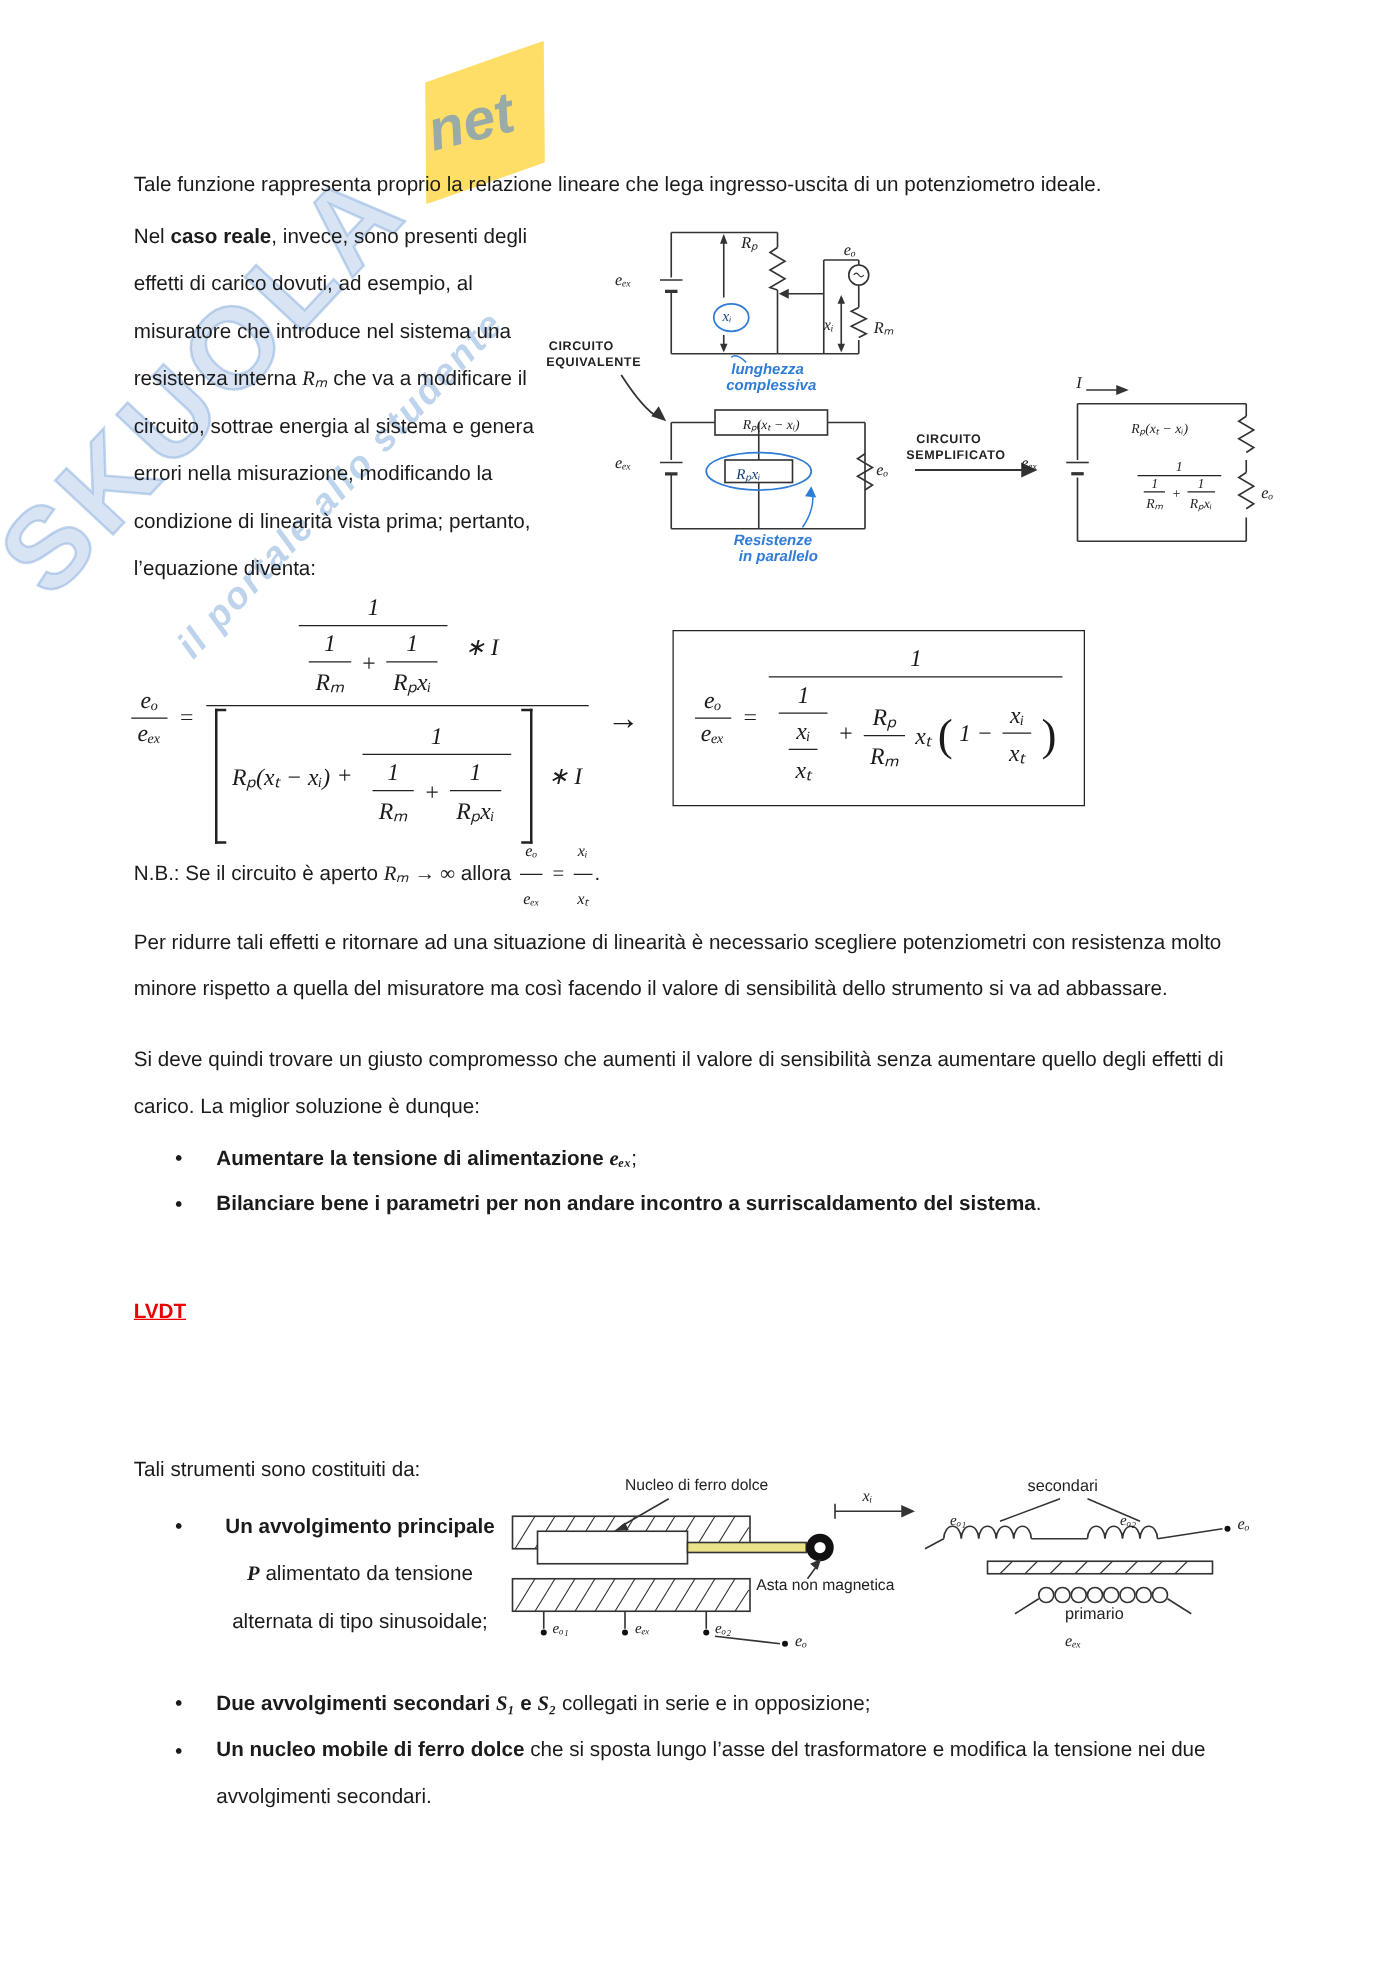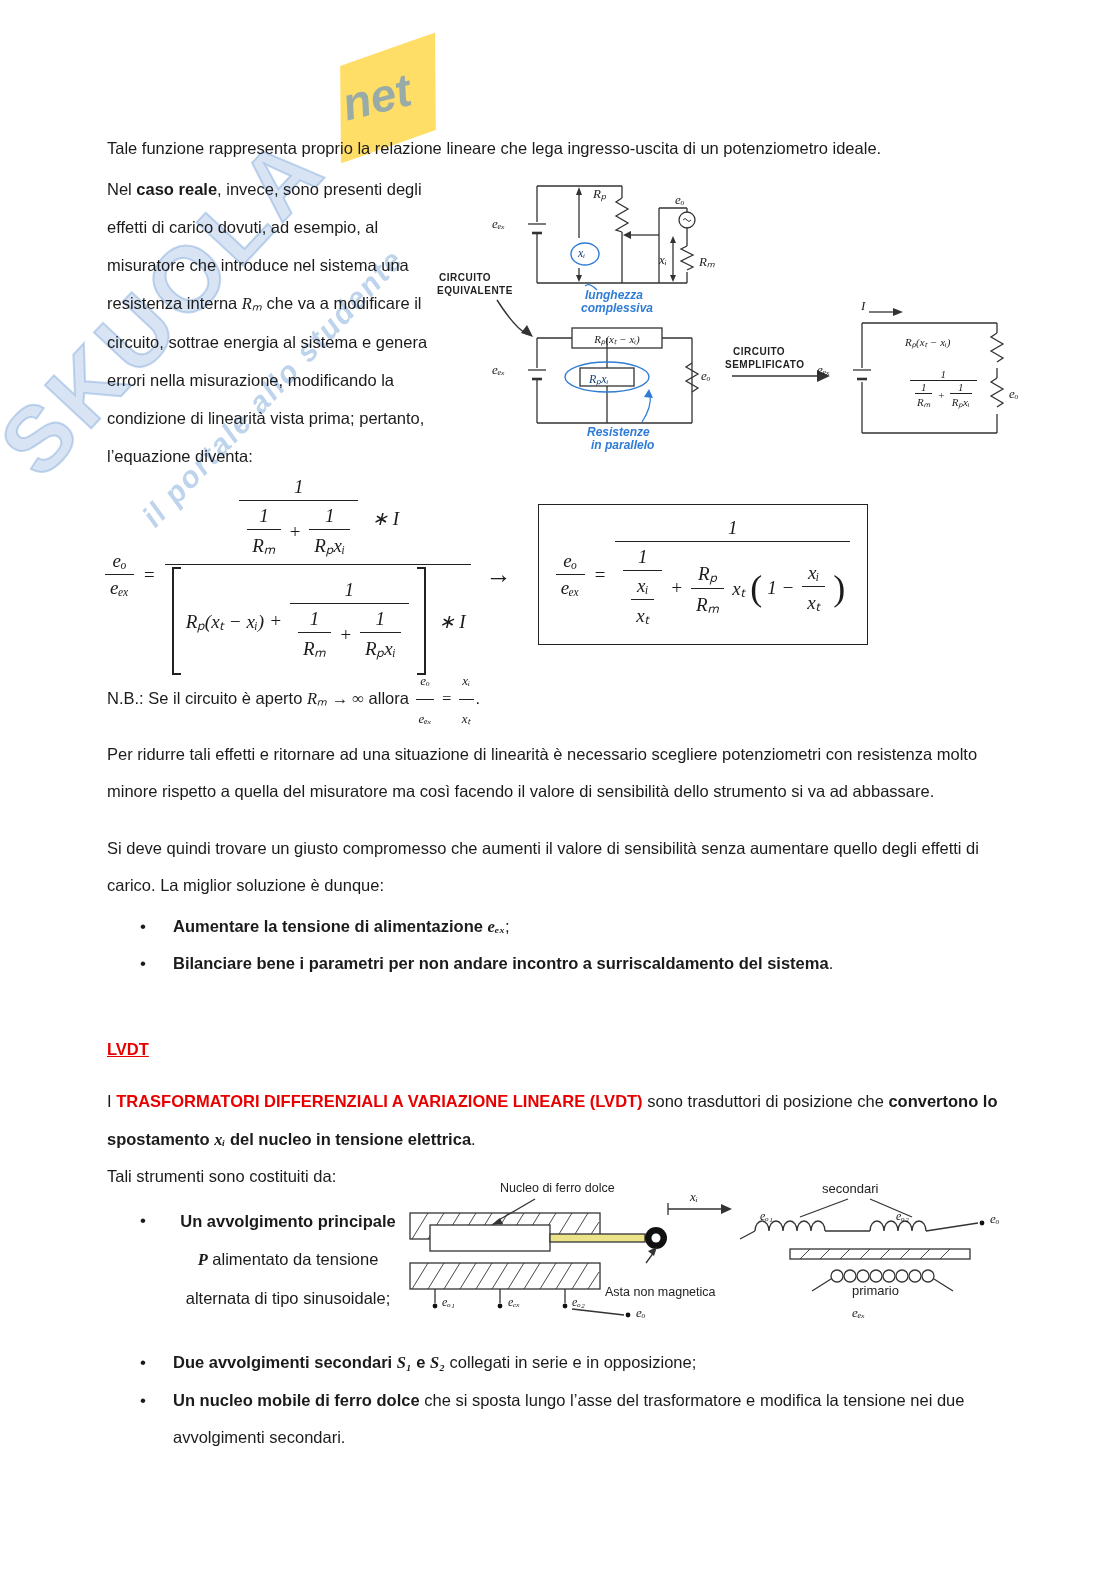--- a/index.html
+++ b/index.html
@@ -268,23 +268,20 @@
 
   <div class="li" style="top:945px;width:900px;">
     <span class="litext"><b>Bilanciare bene i parametri per non andare incontro a surriscaldamento del sistema</b><span>.</span></span>
   </div>
   <div class="li" style="top:908px;width:900px;">
     <span class="litext"><b>Aumentare la tensione di alimentazione </b><b class="m">eₑₓ</b><span>;</span></span>
   </div>
 
   <h2 class="heading-red" style="top:1040px;font-size:16.5px;">LVDT</h2>
 
-  <p class="para" style="top:1082px;line-height:38px;">
-    <span>I </span><b class="red">TRASFORMATORI DIFFERENZIALI A VARIAZIONE LINEARE (LVDT)</b><span> sono trasduttori di posizione che </span><b>convertono lo spostamento </b><b class="m">xᵢ</b><b> del nucleo in tensione elettrica</b><span>.</span>
-  </p>
 
   <p class="para" style="top:1158px;">Tali strumenti sono costituiti da:</p>
 
   <div class="li" style="top:1202px;width:263px;line-height:38px;">
     <span class="litext" style="width:230px;text-align:center;"><b>Un avvolgimento principale </b><b class="m">P</b><span> alimentato da tensione alternata di tipo sinusoidale;</span></span>
   </div>
 
   <div class="diagram" style="left:400px;top:1183px;width:620px;height:165px;">
     <svg width="620" height="165" viewBox="0 0 620 165">
       <g stroke="#333" stroke-width="1.3" fill="none">
@@ -325,21 +322,21 @@
           <circle cx="489" cy="93" r="6"></circle>
           <circle cx="502" cy="93" r="6"></circle>
           <circle cx="515" cy="93" r="6"></circle>
           <circle cx="528" cy="93" r="6"></circle>
         <path d="M431,96 L412,108 M534,96 L553,108"></path>
       </g>
     </svg>
     
     <span class="dlbl" style="left:100px;top:-2px;">Nucleo di ferro dolce</span>
     <span class="dlbl mlbl" style="left:290px;top:6px;">xᵢ</span>
-    <span class="dlbl" style="left:205px;top:78px;margin-top:24px;">Asta non magnetica</span>
+    <span class="dlbl" style="left:205px;top:78px;">Asta non magnetica</span>
     <span class="dlbl mlbl" style="left:42px;top:112px;font-size:12px;">eₒ₁</span>
     <span class="dlbl mlbl" style="left:108px;top:112px;font-size:12px;">eₑₓ</span>
     <span class="dlbl mlbl" style="left:172px;top:112px;font-size:12px;">eₒ₂</span>
     <span class="dlbl mlbl" style="left:236px;top:122px;">eₒ</span>
     <span class="dlbl" style="left:422px;top:-2px;font-size:13px;">secondari</span>
     <span class="dlbl mlbl" style="left:360px;top:26px;font-size:12px;">eₒ₁</span>
     <span class="dlbl mlbl" style="left:496px;top:26px;font-size:12px;">eₒ₂</span>
     <span class="dlbl mlbl" style="left:590px;top:28px;">eₒ</span>
     <span class="dlbl" style="left:452px;top:100px;font-size:13px;">primario</span>
     <span class="dlbl mlbl" style="left:452px;top:122px;">eₑₓ</span>

